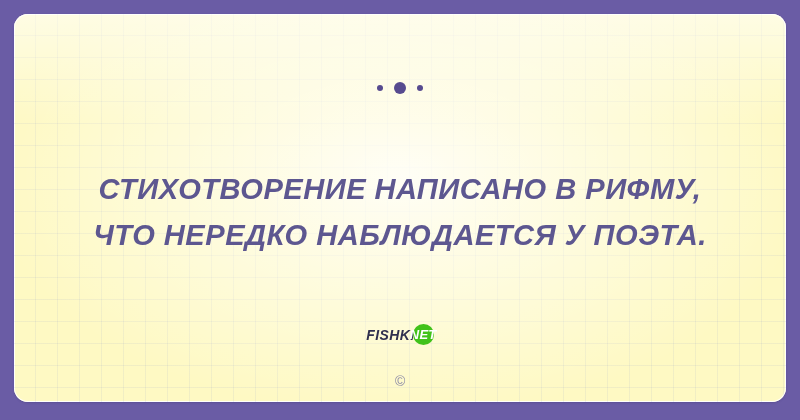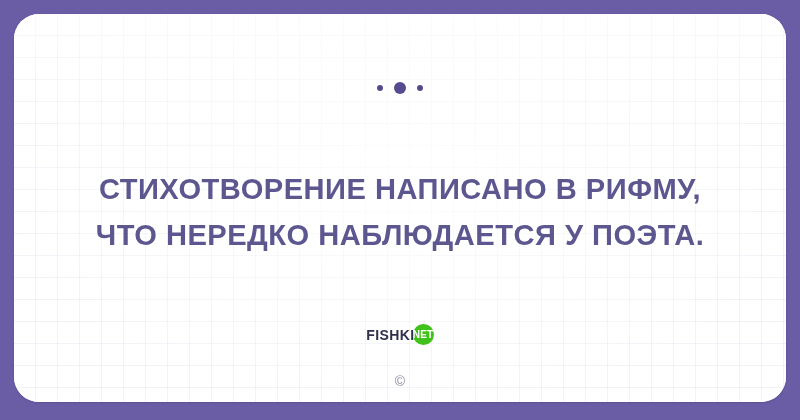--- a/index.html
+++ b/index.html
@@ -18,26 +18,27 @@
     box-sizing: border-box;
   }
 
   
   #paper-sheet {
     position: absolute;
     left: 14px;
     top: 14px;
     right: 14px;
     bottom: 18px;
-    background-color: #ffffff;
-    border-radius: 25px;
+    background-color: #fef9c3;
+    border-radius: 14px;
     box-shadow:
       inset 0 0 0 1px rgba(255,255,255,0.95),
       0 1px 2px rgba(60,50,110,0.28);
     overflow: hidden;
+    font-style: italic;
   }
 
   
   #paper-grid {
     position: absolute;
     inset: 0;
     background-image:
       linear-gradient(to right, rgba(150,160,200,0.13) 1px, transparent 1px),
       linear-gradient(to bottom, rgba(150,160,200,0.13) 1px, transparent 1px);
     background-size: 22px 22px;
@@ -124,21 +125,21 @@
     background: #41c21a;
     margin-left: -2px;
     display: flex;
     align-items: center;
     justify-content: center;
   }
   #brand-badge-label {
     color: #ffffff;
     font-family: "Liberation Sans", sans-serif;
     font-weight: 700;
-    font-size: 10px;
+    font-size: 13px;
     letter-spacing: 0.2px;
   }
 
   
   #source-caption {
     position: absolute;
     top: 360px;
     left: 0;
     right: 0;
     display: flex;

